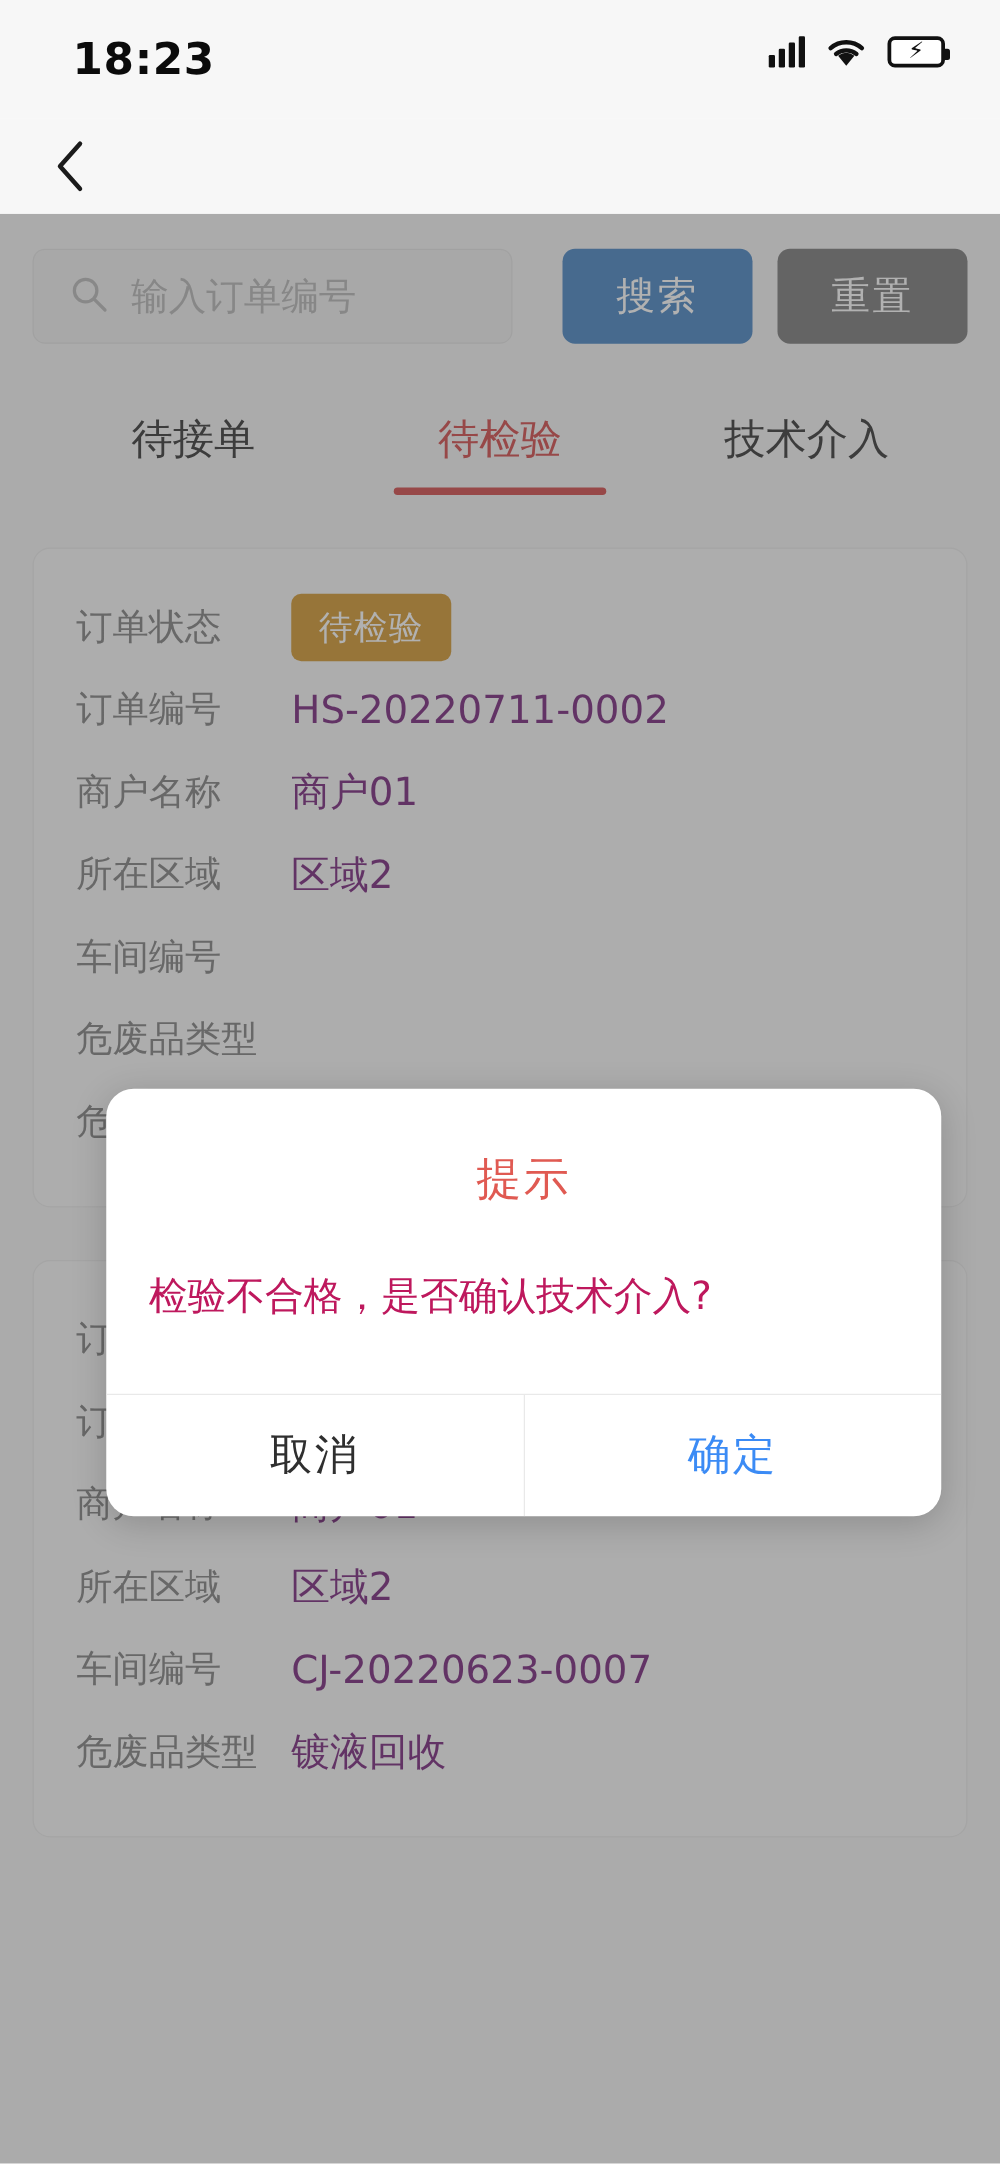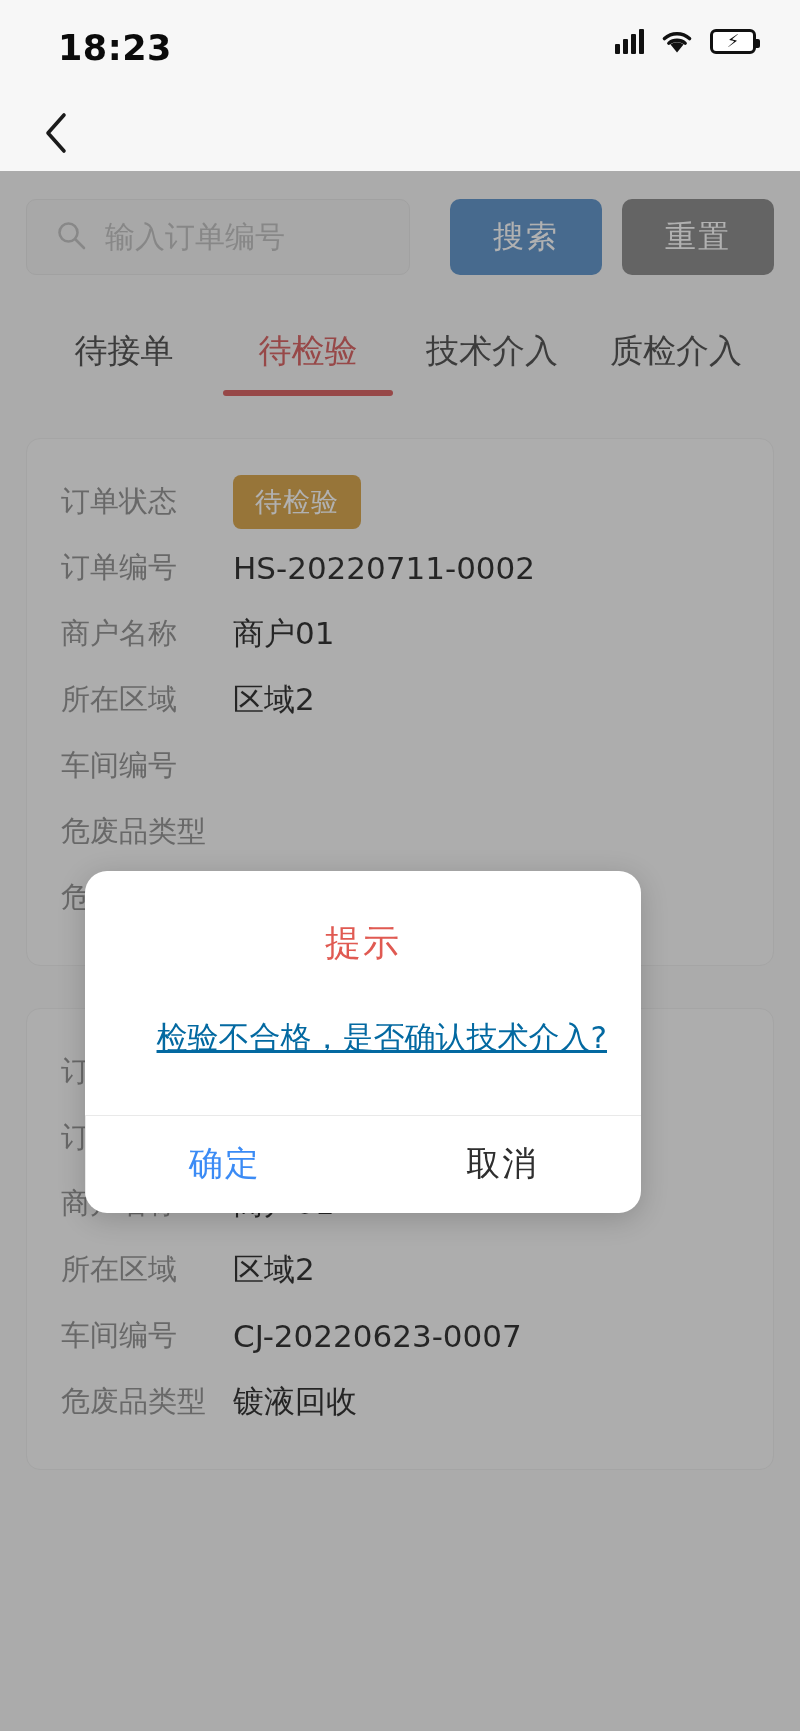--- a/index.html
+++ b/index.html
@@ -73,41 +73,41 @@
     content:""; position:absolute; left:50%; transform:translateX(-50%);
     bottom:0; width:170px; height:6px; background:#cf4040; border-radius:3px;
   }
 
   .card {
     margin-top:42px; background:#f7f7f7; border:1px solid #e9e9e9; border-radius:14px;
     padding:30px 34px 34px 34px;
   }
   .row { display:flex; align-items:center; min-height:66px; }
   .row-label { width:172px; flex:0 0 172px; font-size:29px; color:#7b7b7b; }
-  .row-value { font-size:31px; color:#000000; }
+  .row-value { font-size:31px; color:#701a75; }
   .badge {
     display:inline-flex; align-items:center; justify-content:center;
     background:#cf9226; color:#fff; font-size:27px;
     padding:9px 22px; border-radius:8px; letter-spacing:1px;
   }
 
   
   .scrim { position:absolute; inset:0; background:rgba(82,82,82,0.45); }
 
   
   .modal {
-    position:absolute; left:85px; top:700px; width:556px;
+    position:absolute; left:85px; top:700px; width:668px;
     background:#fff; border-radius:22px; overflow:hidden;
     box-shadow:0 6px 28px rgba(0,0,0,0.18);
   }
   .modal-title {
     text-align:center; font-size:36px; color:#e05a52; padding:48px 0 0 0; letter-spacing:2px;
   }
   .modal-msg {
-    text-align:right; font-size:31px; color:#0369a1; padding:46px 34px 54px 34px; line-height:1.5;text-decoration:underline;
+    text-align:left; font-size:31px; color:#be185d; padding:46px 34px 54px 34px; line-height:1.5;
   }
   .modal-actions { display:flex; border-top:1px solid #e9e9e9; height:98px; }
   .modal-btn {
     flex:1; display:flex; align-items:center; justify-content:center;
     font-size:34px; letter-spacing:2px;
   }
   .modal-btn.cancel { color:#2f2f2f; }
   .modal-btn.confirm { color:#3b8bf5; border-left:1px solid #e9e9e9; }
 </style>
 </head>
@@ -166,23 +166,20 @@
       <div class="tabs">
         <div class="tab">
           <div class="tab-label">待接单</div>
         </div>
         <div class="tab active">
           <div class="tab-label">待检验</div>
         </div>
         <div class="tab">
           <div class="tab-label">技术介入</div>
         </div>
-        <div class="tab">
-          <div class="tab-label">质检介入</div>
-        </div>
       </div>
 
       <div class="card">
         <div class="row">
           <div class="row-label">订单状态</div>
           <div class="badge">待检验</div>
         </div>
         <div class="row">
           <div class="row-label">订单编号</div>
           <div class="row-value">HS-20220711-0002</div>
@@ -237,19 +234,19 @@
       </div>
 
     </div>
 
     <div class="scrim"></div>
 
     <div class="modal">
       <div class="modal-title">提示</div>
       <div class="modal-msg">检验不合格，是否确认技术介入?</div>
       <div class="modal-actions">
+        <div class="modal-btn cancel">取消</div>
         <div class="modal-btn confirm">确定</div>
-        <div class="modal-btn cancel">取消</div>
       </div>
     </div>
   </div>
 
 </div>
 
 </body></html>

